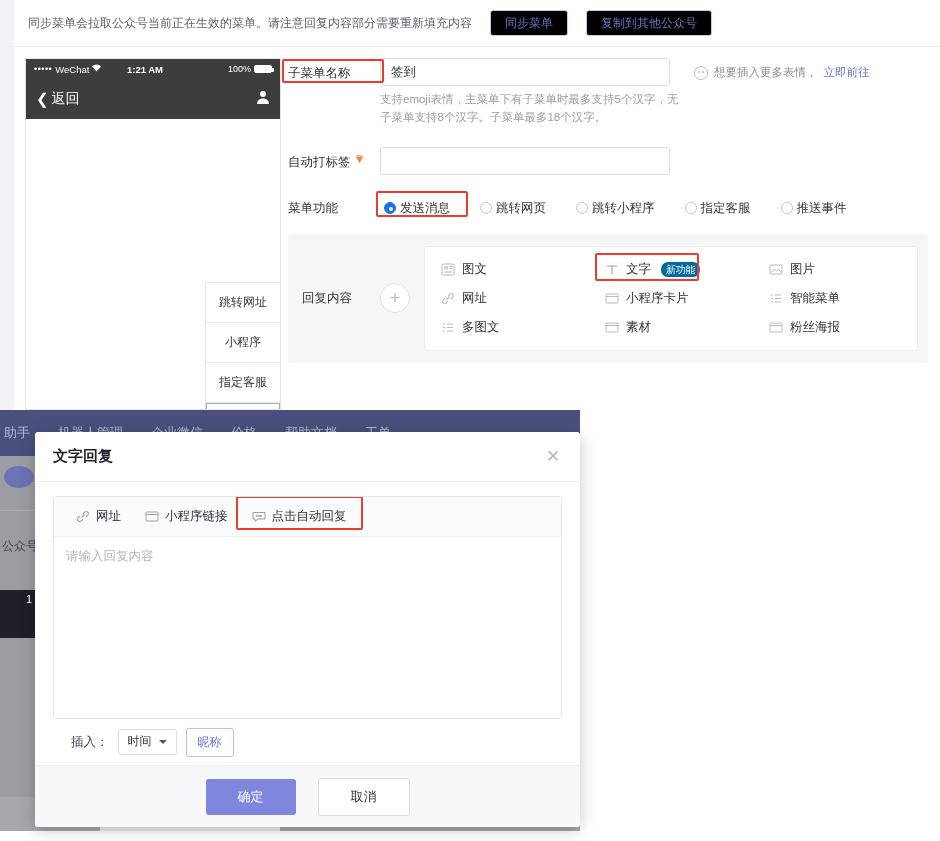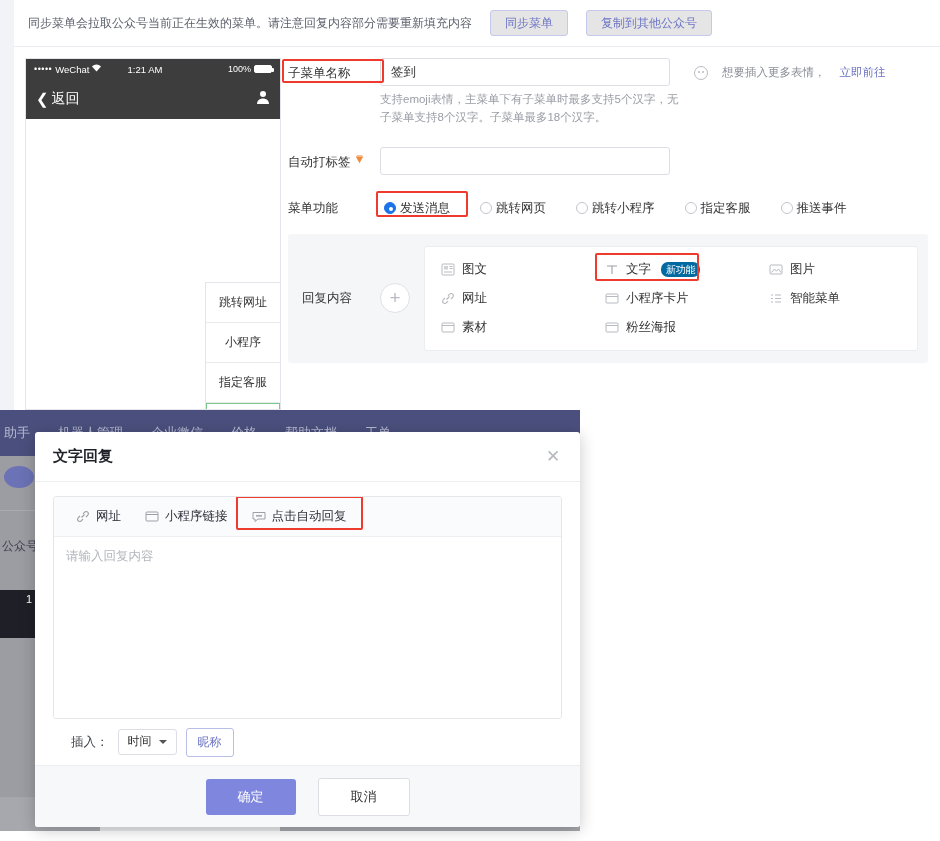--- a/index.html
+++ b/index.html
@@ -22,21 +22,21 @@
     background: #f2f3f7;
   }
 
   
   .sync-bar {
     position: absolute; left: 28px; top: 8px; height: 30px;
     display: flex; align-items: center; gap: 18px;
   }
   .sync-text { font-size: 12px; color: #5b5f6b; white-space: nowrap; }
   .sync-btn {
-    border: 1px solid #c5c9ec; color: #6c74c4; background: #e5e5e5;
+    border: 1px solid #c5c9ec; color: #6c74c4; background: #000000;
     border-radius: 3px; font-size: 12px; padding: 6px 14px;
     cursor: pointer; white-space: nowrap; line-height: 1;
   }
   .sync-divider {
     position: absolute; left: 14px; top: 46px; width: 926px; height: 1px;
     background: #ebedf2;
   }
 
   
   .phone {
@@ -48,21 +48,21 @@
   .phone-status {
     height: 20px; background: #3d3d3d; color: #fff;
     display: flex; align-items: center; padding: 0 8px;
     font-size: 9.5px; position: relative;
   }
   .ps-dots { letter-spacing: 0.5px; font-size: 9px; }
   .ps-carrier { margin-left: 3px; font-size: 9.5px; }
   .ps-wifi { margin-left: 3px; font-size: 9px; }
   .ps-time {
     position: absolute; left: 0; right: 16px; text-align: center;
-    font-size: 9.5px; font-weight: normal; pointer-events: none;
+    font-size: 9.5px; font-weight: bold; pointer-events: none;
   }
   .ps-right { margin-left: auto; display: flex; align-items: center; gap: 3px; z-index:1; }
   .ps-batt-txt { font-size: 9px; }
   .ps-batt {
     width: 18px; height: 8px; border: 1px solid #fff; border-radius: 2px;
     position: relative; background: #fff;
   }
   .ps-batt::after {
     content: ""; position: absolute; right: -3px; top: 2px;
     width: 2px; height: 4px; background: #fff; border-radius: 0 1px 1px 0;
@@ -105,21 +105,21 @@
     position: absolute; border: 2px solid #ef3b2d; border-radius: 2px;
     pointer-events: none; z-index: 5;
   }
   .f-input {
     width: 290px; height: 28px; border: 1px solid #dcdee3; border-radius: 3px;
     padding: 0 10px; font-size: 12.5px; color: #333; outline: none;
     font-family: inherit; background: #fff;
   }
   .f-hint { font-size: 11.5px; color: #9a9da6; line-height: 1.55; margin-top: 5px; width: 300px;}
   .emoji-tip {
-    display: flex; align-items: center; gap: 14px; font-size: 11.5px;
+    display: flex; align-items: center; gap: 6px; font-size: 11.5px;
     color: #8a8d96; padding-top: 7px; margin-left: 14px; white-space: nowrap;
   }
   .emoji-tip a { color: #6c74c4; text-decoration: none; cursor: pointer; }
   .smiley {
     width: 14px; height: 14px; border: 1px solid #b9bcc4; border-radius: 50%;
     position: relative; flex-shrink: 0;
   }
   .smiley::before, .smiley::after {
     content: ""; position: absolute; width: 2px; height: 2px;
     background: #b9bcc4; border-radius: 50%; top: 4px;
@@ -457,20 +457,28 @@
 
           <div class="type-item">
             <span class="ti-icon">
               <svg width="14" height="13" viewBox="0 0 14 13" fill="none" stroke="#b7bac1" stroke-width="1.1">
                   <path d="M2 3h2M6 3h6M2 6.5h2M6 6.5h6M2 10h2M6 10h6"></path>
                 </svg>
             </span>
             <span>智能菜单</span>
           </div>
 
+          <div class="type-item">
+            <span class="ti-icon">
+              <svg width="14" height="13" viewBox="0 0 14 13" fill="none" stroke="#b7bac1" stroke-width="1.1">
+                  <path d="M2 3h2M6 3h6M2 6.5h2M6 6.5h6M2 10h2M6 10h6"></path>
+                </svg>
+            </span>
+            <span>多图文</span>
+          </div>
 
           <div class="type-item">
             <span class="ti-icon">
               <svg width="14" height="13" viewBox="0 0 14 13" fill="none" stroke="#b7bac1" stroke-width="1">
                   <rect x="1" y="2" width="12" height="9" rx="1"></rect>
                   <path d="M1 4.5h12"></path>
                 </svg>
             </span>
             <span>素材</span>
           </div>

